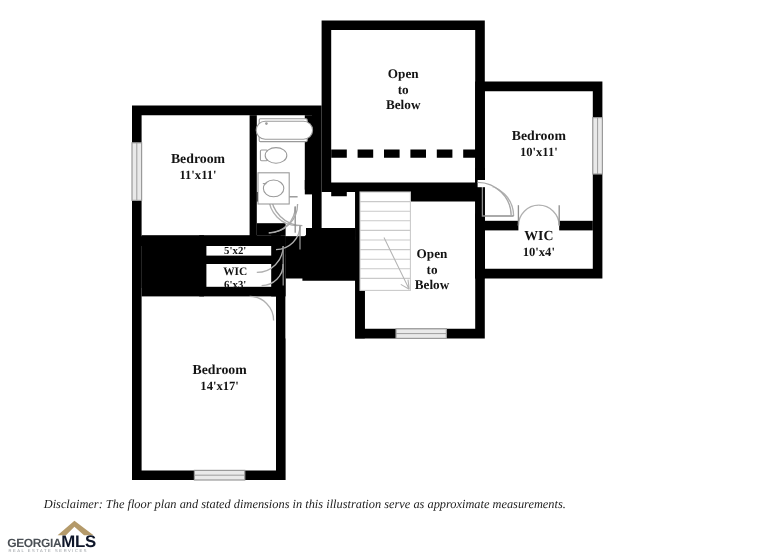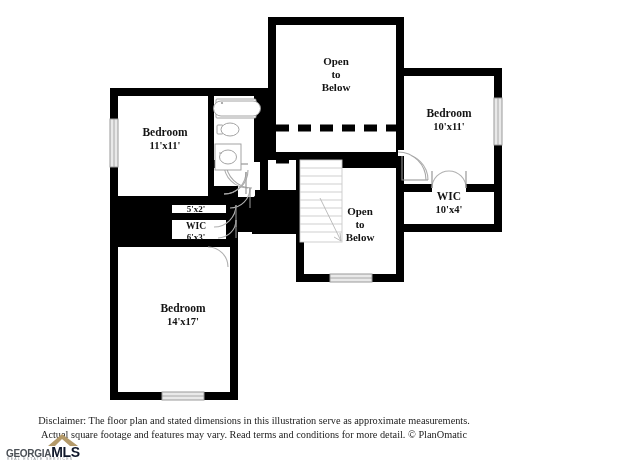--- a/index.html
+++ b/index.html
@@ -40,20 +40,21 @@
   #disclaimer {
     position: absolute;
     left: 0;
     top: 414px;
     width: 508px;
     text-align: center;
     font-family: "Liberation Serif", "DejaVu Serif", serif;
     font-size: 10.3px;
     color: #1b1b1b;
     line-height: 1.35;
+    font-style: italic;
   }
   #disclaimer div { white-space: nowrap; }
 
   #brand-logo {
     position: absolute;
     left: 4px;
     top: 433px;
     width: 80px;
     height: 30px;
   }
@@ -253,21 +254,20 @@
 
       <text class="room-label open-below-line" x="360" y="215">Open</text>
       <text class="room-label open-below-line" x="360" y="228">to</text>
       <text class="room-label open-below-line" x="360" y="241">Below</text>
     </g>
   </svg>
 </div>
 
 <div id="disclaimer">
   <div>Disclaimer: The floor plan and stated dimensions in this illustration serve as approximate measurements.</div>
-  <div>Actual square footage and features may vary. Read terms and conditions for more detail. © PlanOmatic</div>
 </div>
 
 <div id="brand-logo">
   <svg id="logo-roof-icon" width="34" height="14" viewBox="0 0 34 14">
     <path d="M2,13 L16,1 L32,13 L24,13 L16,6 L9,13 Z" fill="#b49a6a"></path>
   </svg>
   <div class="logo-wordmark">
     <span class="logo-georgia">GEORGIA</span><span class="logo-mls">MLS</span>
   </div>
   <div class="logo-tagline">REAL ESTATE SERVICES</div>

